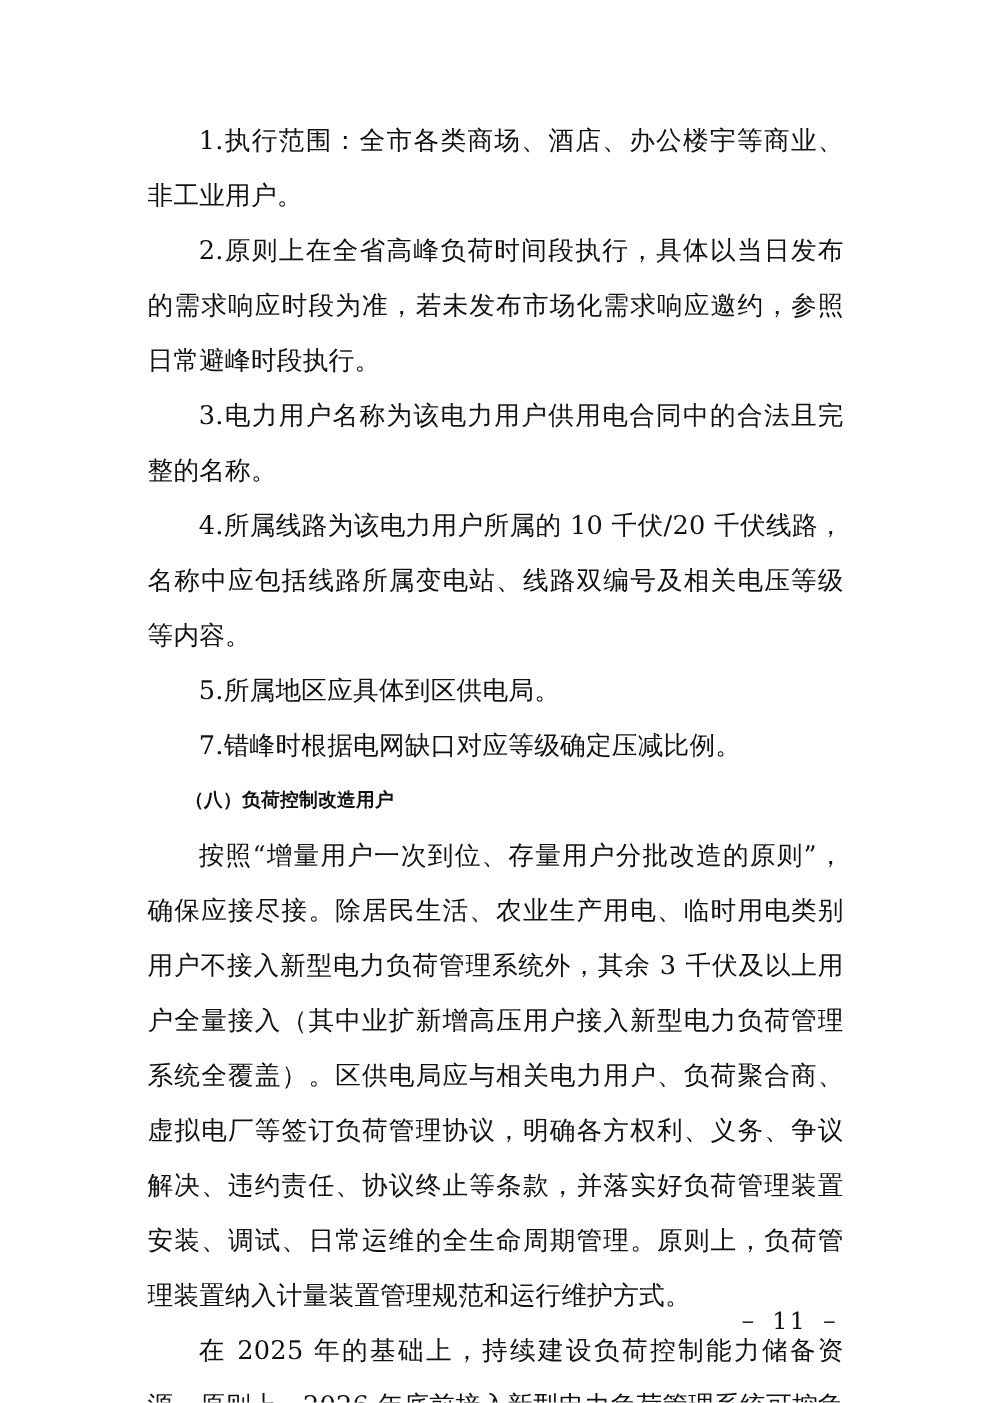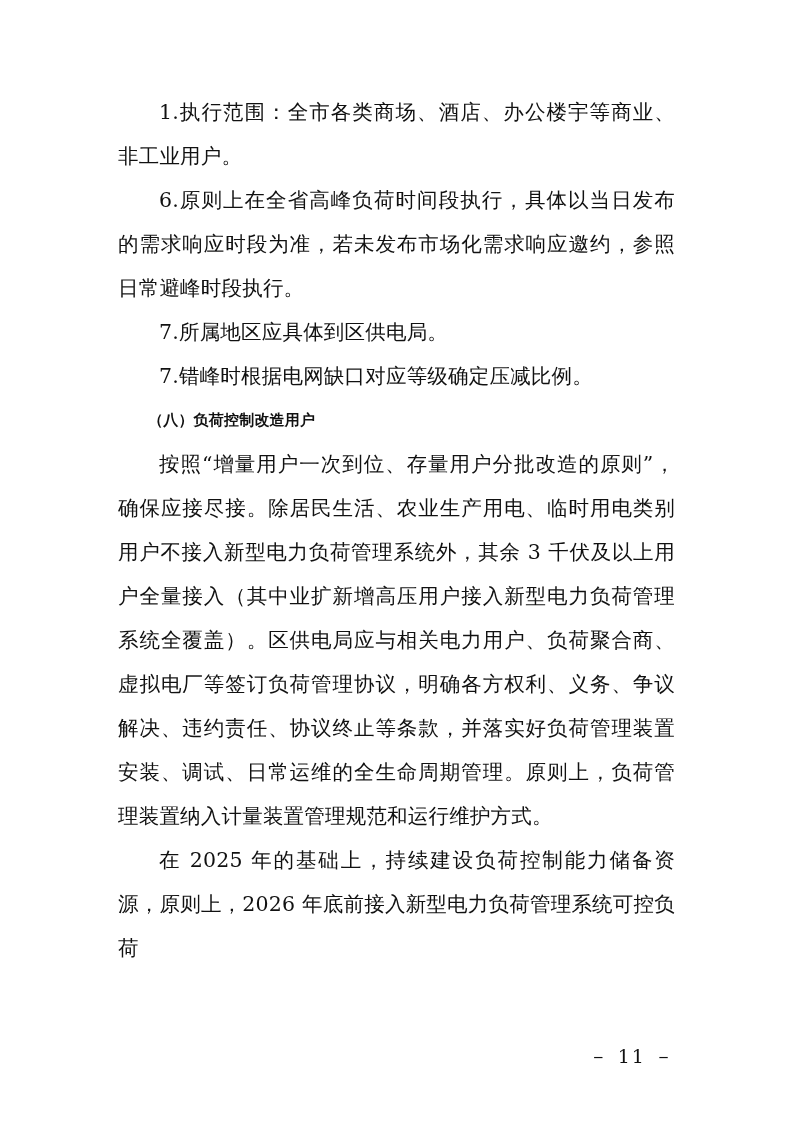--- a/index.html
+++ b/index.html
@@ -53,22 +53,24 @@
     letter-spacing: 2px;
     padding-left: 16px;
   }
 </style>
 </head>
 <body>
 
 <div class="page">
   <div class="body-text">
     <p>1.执行范围：全市各类商场、酒店、办公楼宇等商业、非工业用户。</p>
-    <p>6.原则上在全省高峰负荷时间段执行，具体以当日发布的需求响应时段为准，若未发布市场化需求响应邀约，参照日常避峰时段执行。</p>
-    <p>7.所属地区应具体到区供电局。</p>
+    <p>2.原则上在全省高峰负荷时间段执行，具体以当日发布的需求响应时段为准，若未发布市场化需求响应邀约，参照日常避峰时段执行。</p>
+    <p>3.电力用户名称为该电力用户供用电合同中的合法且完整的名称。</p>
+    <p>4.所属线路为该电力用户所属的 10 千伏/20 千伏线路，名称中应包括线路所属变电站、线路双编号及相关电压等级等内容。</p>
+    <p>5.所属地区应具体到区供电局。</p>
     <p>7.错峰时根据电网缺口对应等级确定压减比例。</p>
     <p class="heading">（八）负荷控制改造用户</p>
     <p>按照“增量用户一次到位、存量用户分批改造的原则”，确保应接尽接。除居民生活、农业生产用电、临时用电类别用户不接入新型电力负荷管理系统外，其余 3 千伏及以上用户全量接入（其中业扩新增高压用户接入新型电力负荷管理系统全覆盖）。区供电局应与相关电力用户、负荷聚合商、虚拟电厂等签订负荷管理协议，明确各方权利、义务、争议解决、违约责任、协议终止等条款，并落实好负荷管理装置安装、调试、日常运维的全生命周期管理。原则上，负荷管理装置纳入计量装置管理规范和运行维护方式。</p>
     <p>在 2025 年的基础上，持续建设负荷控制能力储备资源，原则上，2026 年底前接入新型电力负荷管理系统可控负荷</p>
   </div>
 </div>
 
 <div class="footer">－ 11 －</div>
 
 </body></html>

